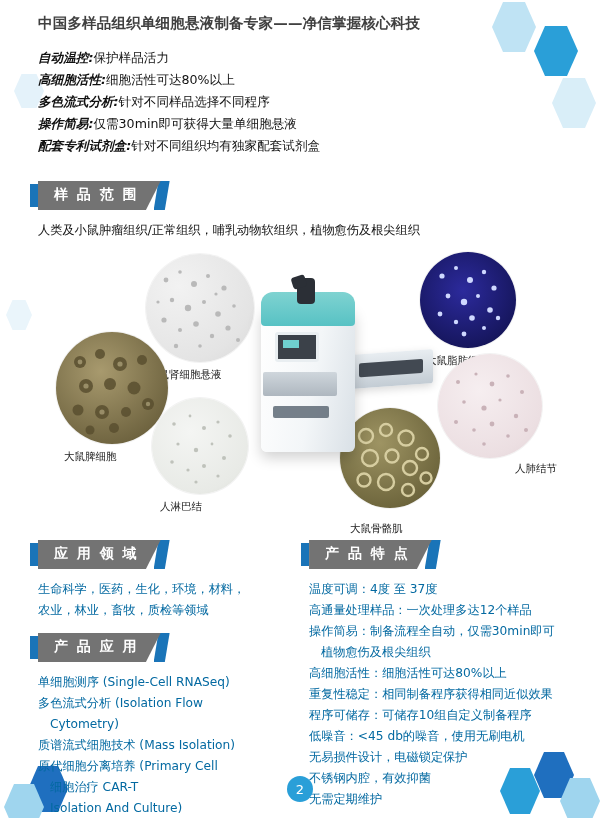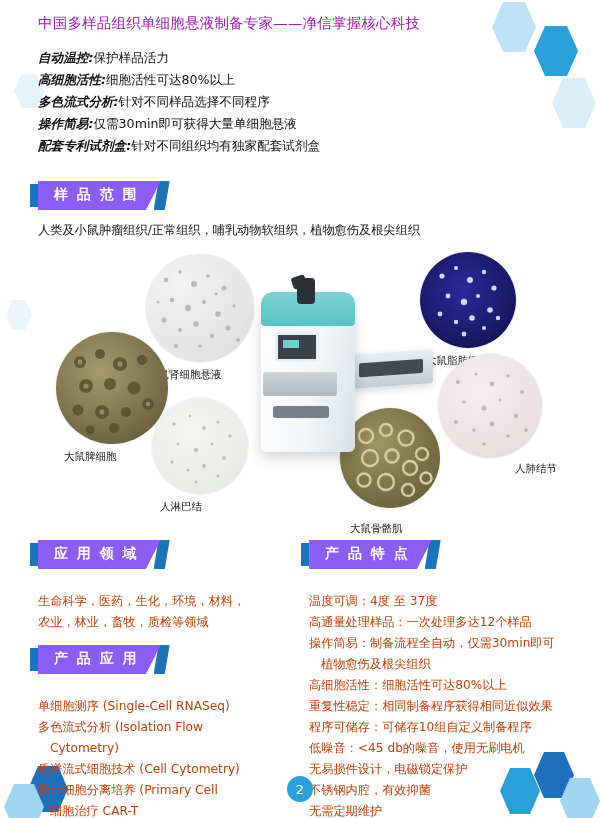--- a/index.html
+++ b/index.html
@@ -33,39 +33,39 @@
     bottom:16px; width:26px; height:26px; border-radius:50%;
     background:#2a9fd8; color:#fff; font-size:13px;
     display:flex; align-items:center; justify-content:center;
     font-family:"DejaVu Sans","Liberation Sans",sans-serif;
   }
 
   
   .content { position:absolute; left:0; top:0; width:600px; padding: 14px 36px 0 38px; }
 
   .headline {
-    font-size: 14.5px; font-weight: normal; letter-spacing:.2px;
-    margin-bottom: 14px; color:#a21caf;
+    font-size: 14.5px; font-weight: bold; letter-spacing:.2px;
+    margin-bottom: 14px; color:#404040;
   }
 
   .feature-list { margin-bottom: 12px; }
   .feature-row {
     font-size: 12.6px; line-height: 22px; color:#111;
     display:flex;
   }
   .feature-row .k { font-weight:bold; white-space:nowrap;font-style:italic; }
   .feature-row .v { font-weight:normal; }
 
   
   .banner {
     position: relative; display:inline-block;
     margin: 12px 0 10px 0;
   }
   .banner .bar {
-    background:#8b5cf6; color:#fff; font-size:14px; font-weight:bold;
+    background:#737373; color:#fff; font-size:14px; font-weight:bold;
     padding: 5px 22px 6px 16px; letter-spacing:2px;
     display:inline-block;
     clip-path: polygon(0 0, 100% 0, 88% 100%, 0% 100%);
     position:relative; z-index:2;
   }
   .banner .edge {
     position:absolute; right:-9px; top:0; width:16px; height:100%;
     background:#1a74b8;
     clip-path: polygon(30% 0, 100% 0, 70% 100%, 0% 100%);
     z-index:1;
@@ -132,21 +132,21 @@
   .m-tray:after{
     content:""; position:absolute; left:8px; top:9px; width:64px; height:14px;
     background:#424952; border-radius:2px;
   }
 
   
   .cols { display:flex; gap:24px; margin-top: 2px; }
   .col-l { width: 250px; }
   .col-r { width: 258px; }
 
-  .bullet-list { font-size:12.2px; line-height:21px; color:#c2410c;margin-top:12px; }
+  .bullet-list { font-size:12.2px; line-height:21px; color:#0369a1; }
   .bullet-list div { margin-bottom:0px; }
 
   .indent { padding-left: 12px; }
 </style>
 </head>
 <body>
 
 <div class="hex hex-tr1"></div>
 <div class="hex hex-tr2"></div>
 <div class="hex hex-tr3"></div>
@@ -376,21 +376,21 @@
 
       <div class="banner">
         <span class="left-tab"></span>
         <span class="bar">产 品 应 用</span>
         <span class="edge"></span>
       </div>
       <div class="bullet-list">
         <div>单细胞测序 (Single-Cell RNASeq)</div>
         <div>多色流式分析 (Isolation Flow</div>
         <div class="indent">Cytometry)</div>
-        <div>质谱流式细胞技术 (Cell Cytometry)</div>
+        <div>质谱流式细胞技术 (Mass Isolation)</div>
         <div>原代细胞分离培养 (Primary Cell</div>
         <div class="indent">细胞治疗 CAR-T</div>
         <div class="indent">Isolation And Culture)</div>
       </div>
     </div>
 
     <div class="col-r">
       <div class="banner">
         <span class="left-tab"></span>
         <span class="bar">产 品 特 点</span>

